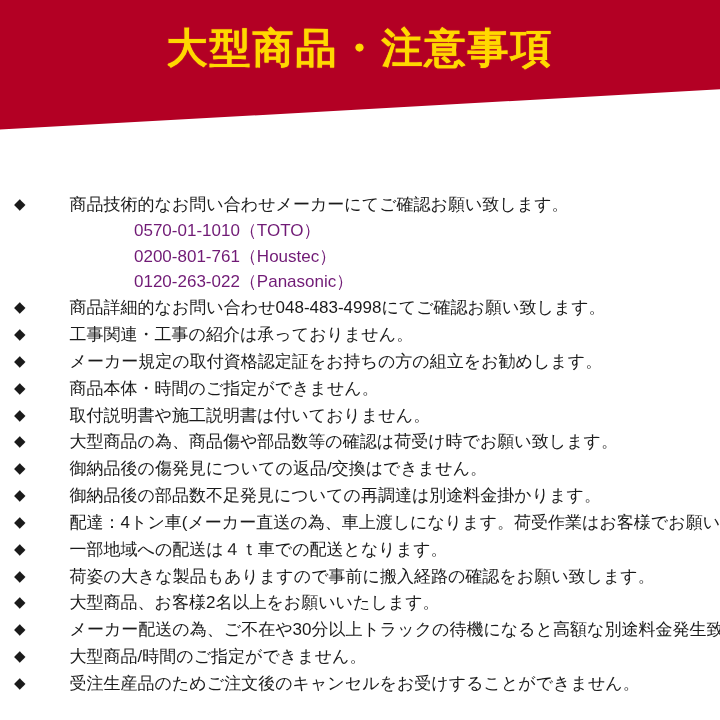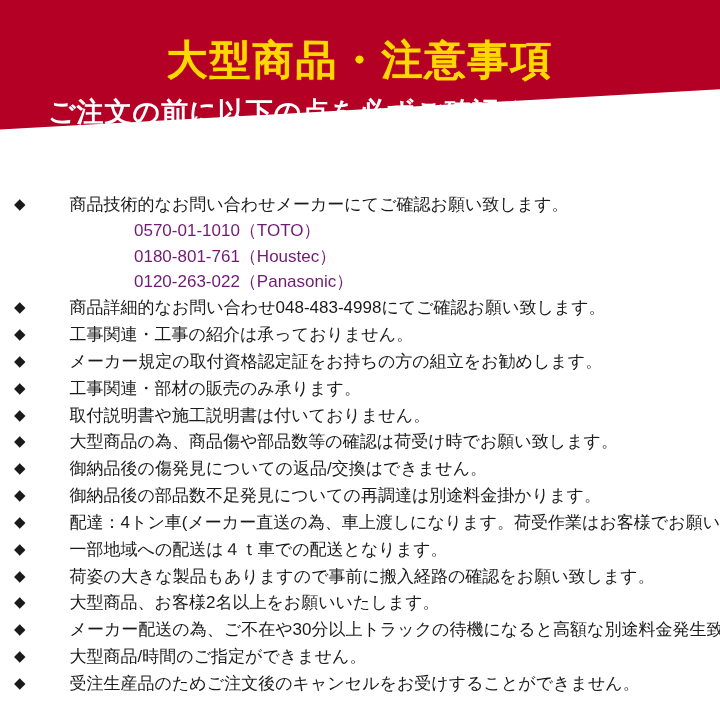--- a/index.html
+++ b/index.html
@@ -34,21 +34,21 @@
     width: 820px;
     height: 110px;
     background: #ffffff;
     transform: rotate(-3.2deg);
     transform-origin: left bottom;
   }
   .banner-inner {
     position: relative;
     z-index: 2;
     text-align: center;
-    padding-top: 38px;
+    padding-top: 26px;
   }
   .banner-title {
     color: #ffd800;
     font-size: 41px;
     font-weight: bold;
     letter-spacing: 2px;
     line-height: 1.1;
     text-shadow: 0 0 1px #ffd800;
   }
   .banner-sub {
@@ -95,49 +95,48 @@
 </style>
 </head>
 <body>
 
 <div class="page">
 
   <div class="banner">
     <div class="banner-slash"></div>
     <div class="banner-inner">
       <div class="banner-title">大型商品・注意事項</div>
-      <div class="banner-sub">ご注文の前に以下の点を必ずご確認くださいませ</div>
     </div>
   </div>
 
   <div class="content">
 
     <div class="item tight">
       <span class="marker">◆</span>
       <span class="text">商品技術的なお問い合わせメーカーにてご確認お願い致します。</span>
     </div>
     <div class="subline">0570-01-1010（TOTO）</div>
-    <div class="subline">0180-801-761（Houstec）</div>
+    <div class="subline">0200-801-761（Houstec）</div>
     <div class="subline">0120-263-022（Panasonic）</div>
 
     <div class="item">
       <span class="marker">◆</span>
       <span class="text">商品詳細的なお問い合わせ048-483-4998にてご確認お願い致します。</span>
     </div>
     <div class="item">
       <span class="marker">◆</span>
       <span class="text">工事関連・工事の紹介は承っておりません。</span>
     </div>
     <div class="item">
       <span class="marker">◆</span>
       <span class="text">メーカー規定の取付資格認定証をお持ちの方の組立をお勧めします。</span>
     </div>
     <div class="item">
       <span class="marker">◆</span>
-      <span class="text">工事関連・部材の販売のみ承ります。</span>
+      <span class="text">商品本体・時間のご指定ができません。</span>
     </div>
     <div class="item">
       <span class="marker">◆</span>
       <span class="text">取付説明書や施工説明書は付いておりません。</span>
     </div>
     <div class="item">
       <span class="marker">◆</span>
       <span class="text">大型商品の為、商品傷や部品数等の確認は荷受け時でお願い致します。</span>
     </div>
     <div class="item">

